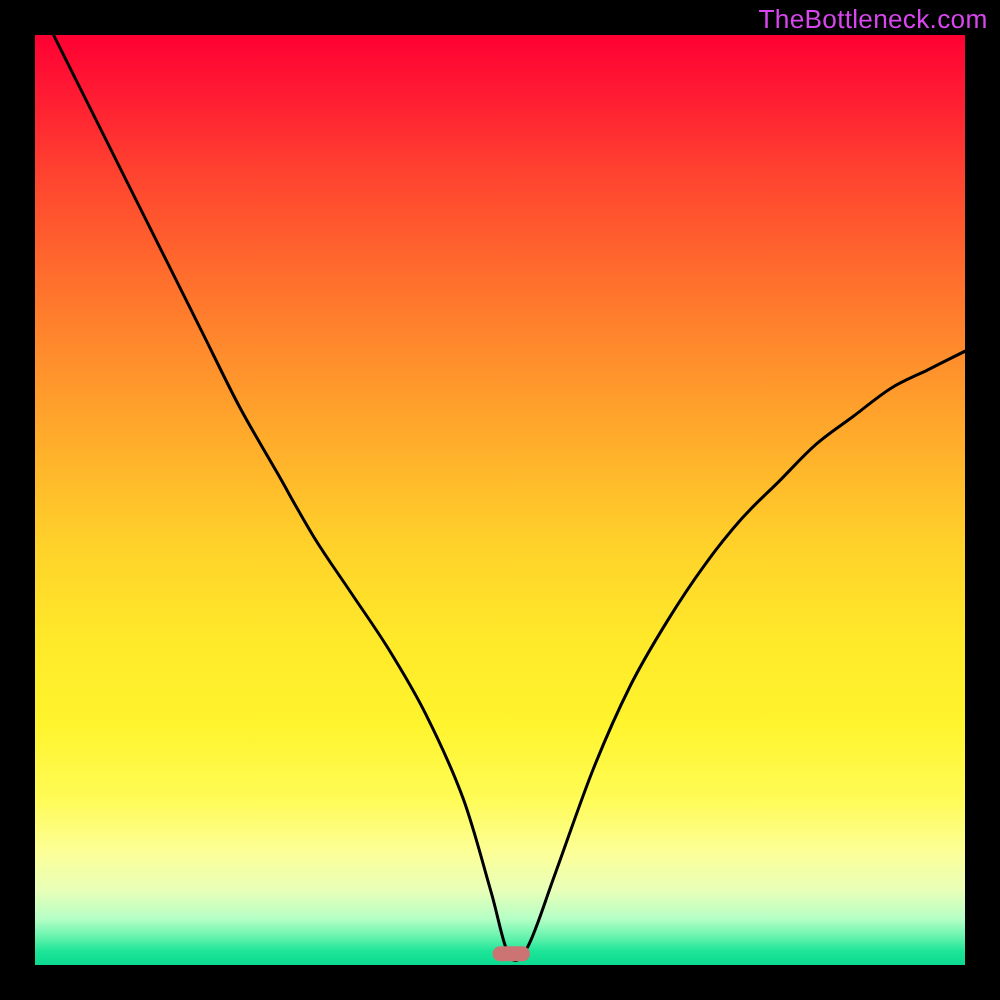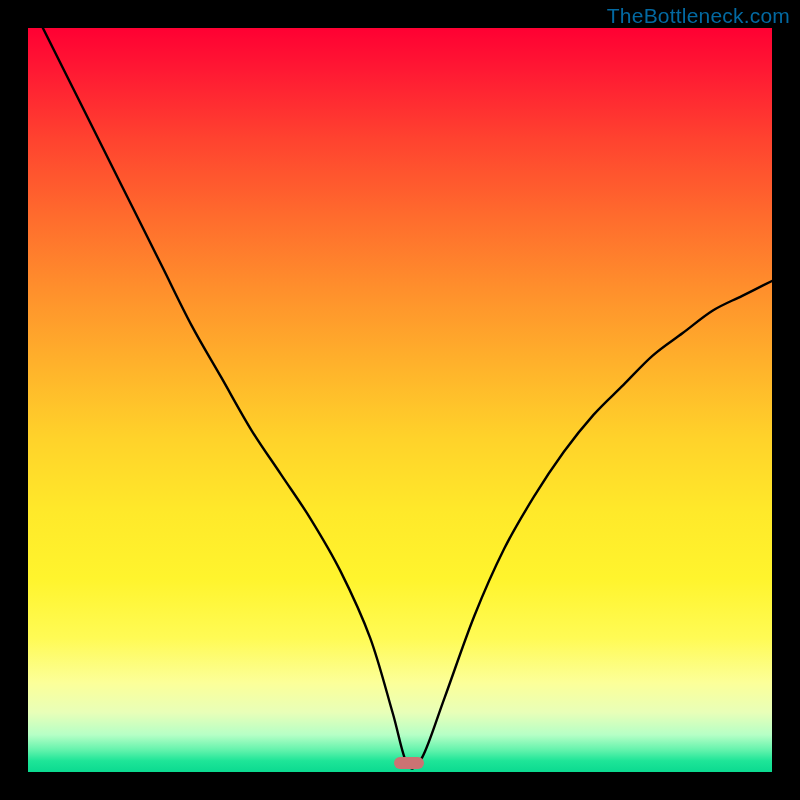--- a/index.html
+++ b/index.html
@@ -57,21 +57,21 @@
     width: 30px;
     height: 12px;
     border-radius: 6px;
     background: #cc7373;
     transform: translate(-50%, -50%);
   }
   .watermark {
     position: absolute;
     top: 4px;
     right: 10px;
-    color: #0369a1;
+    color: #d946ef;
     font-size: 21px;
     font-weight: 500;
     letter-spacing: 0.2px;
   }
 </style>
 </head>
 <body>
 
 <div class="frame">
 

